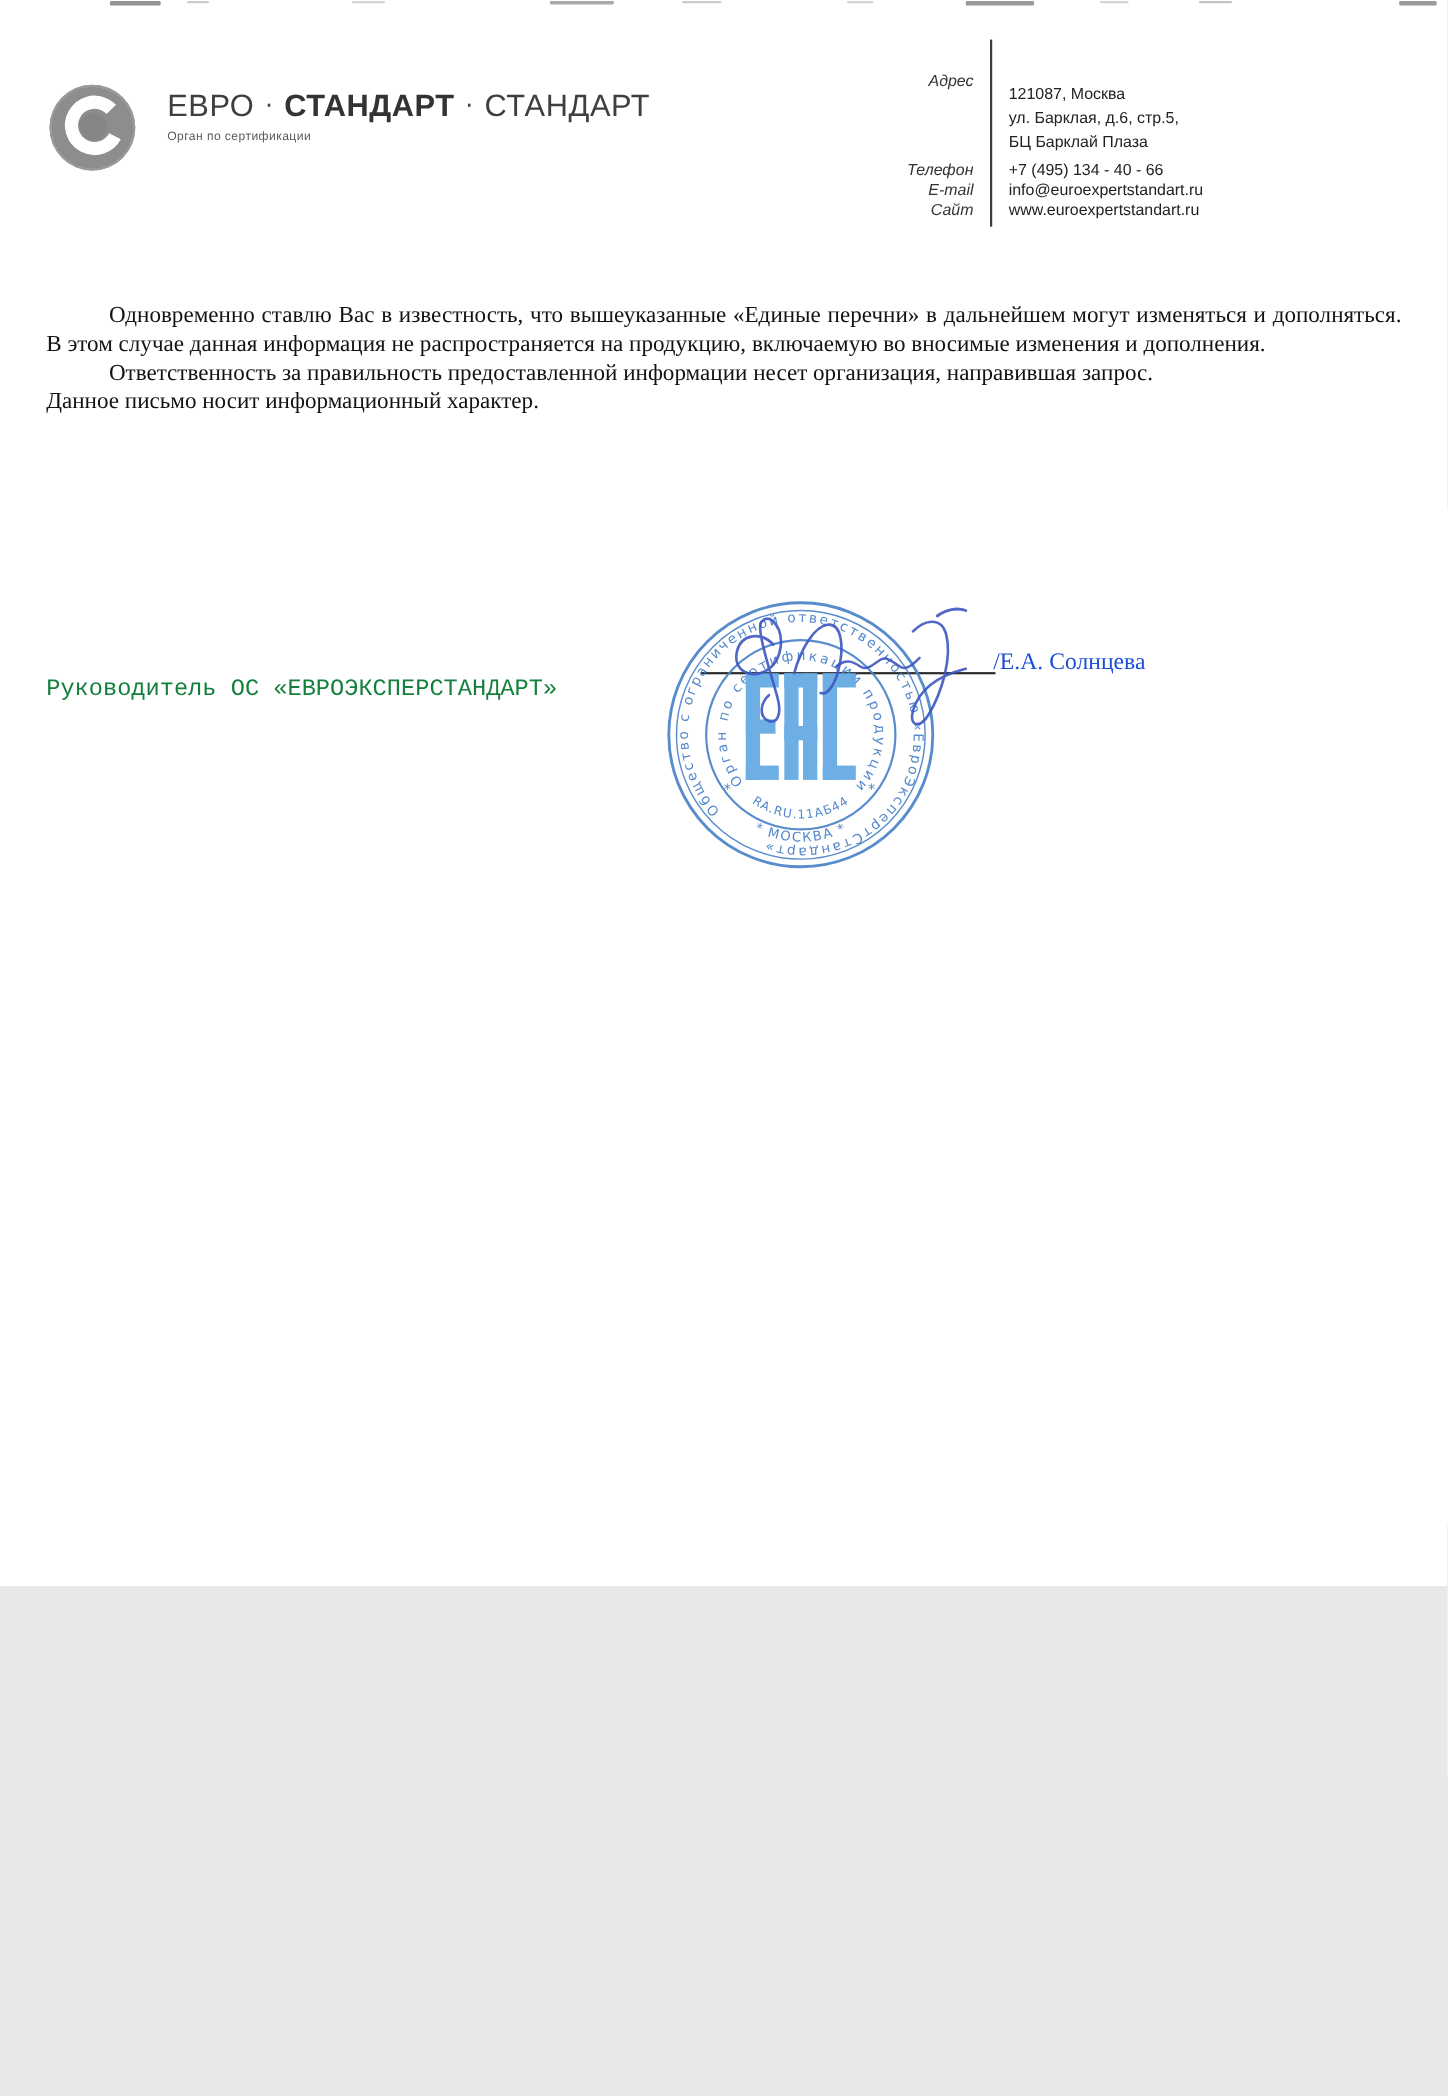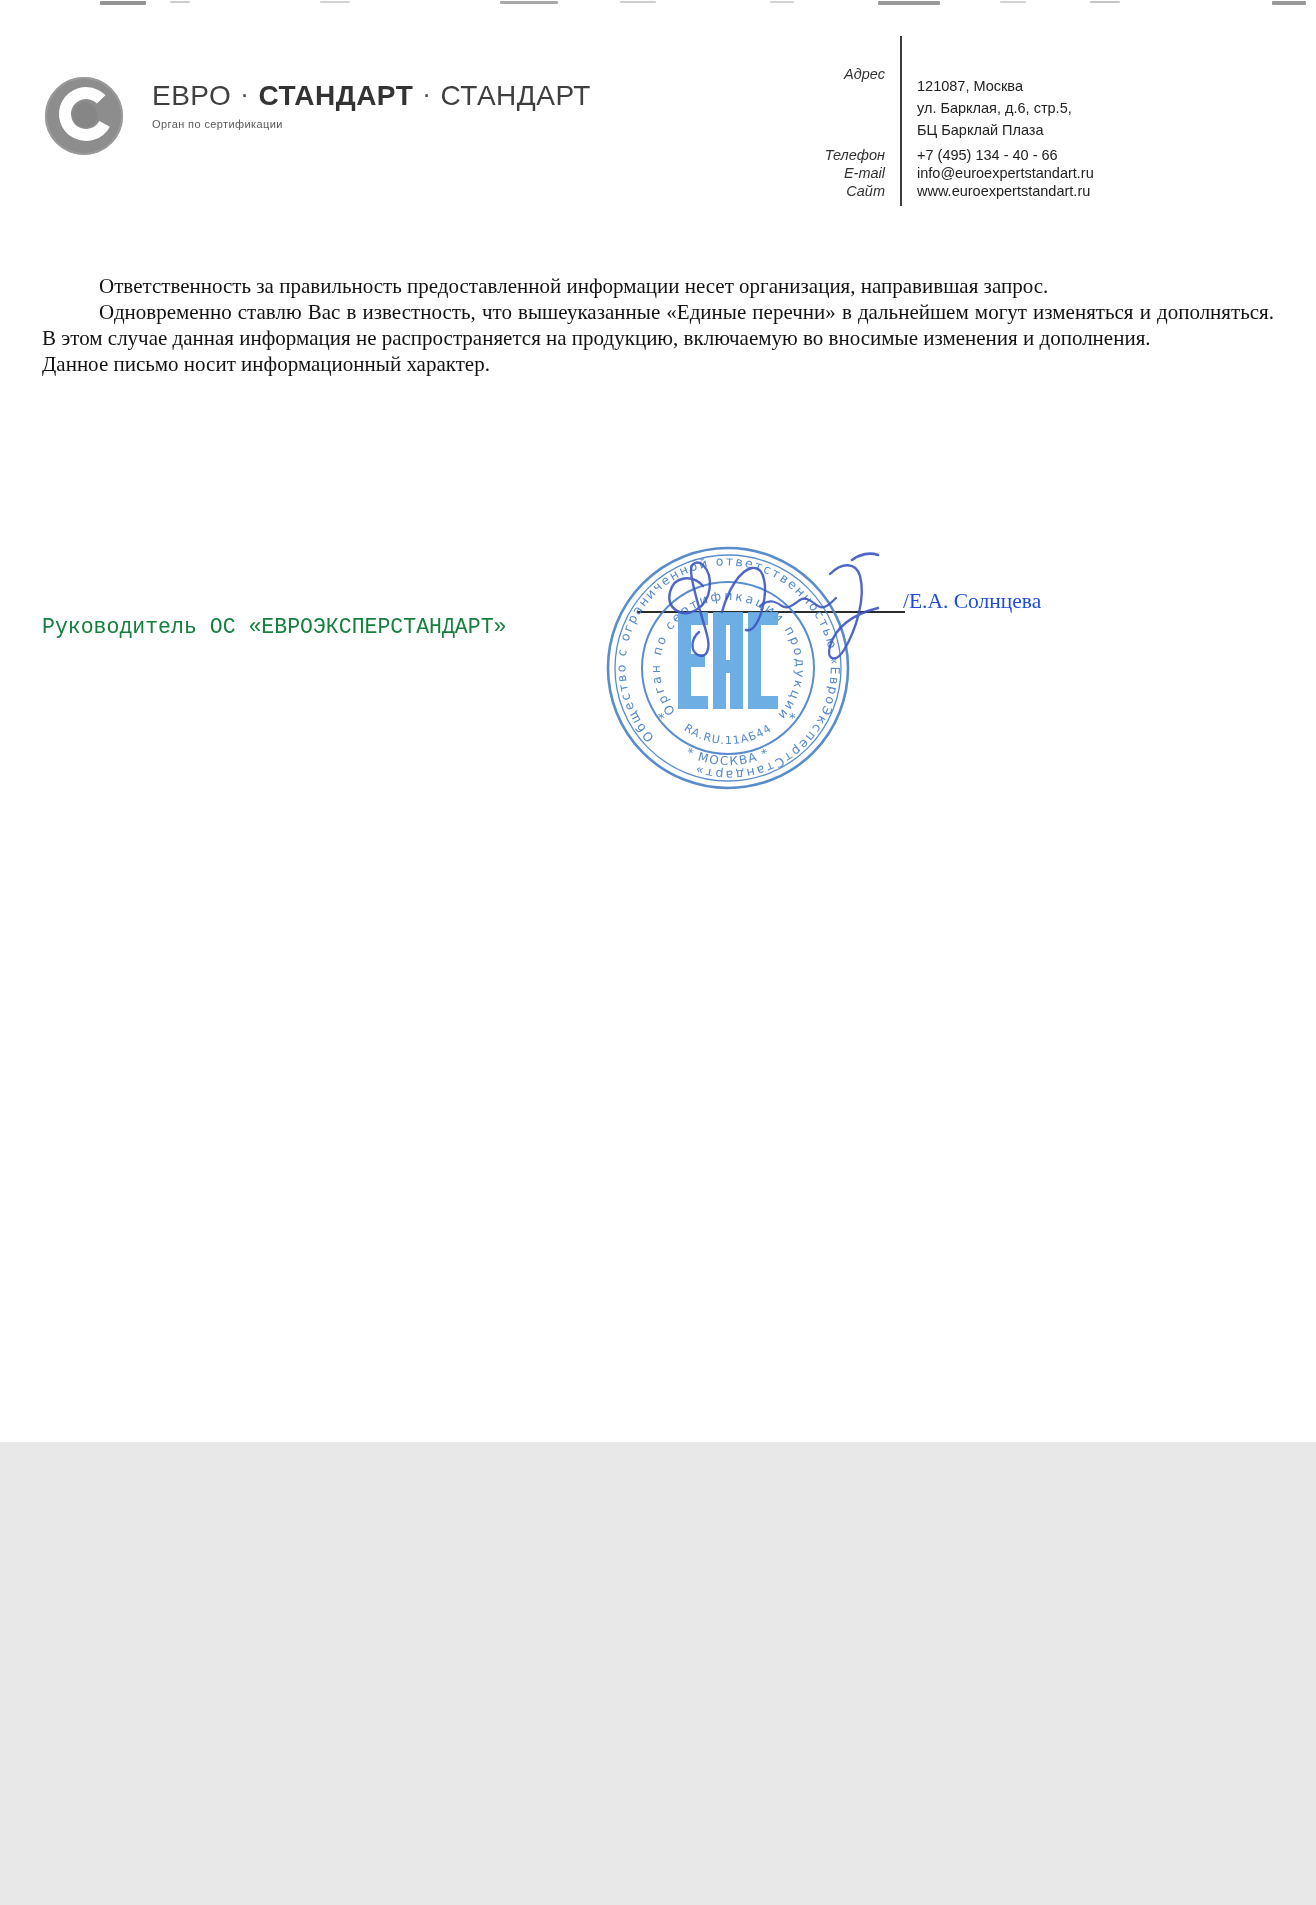--- a/index.html
+++ b/index.html
@@ -94,22 +94,22 @@
   <div class="contact-values">
     <div class="c-item" style="top:78px">121087, Москва</div>
     <div class="c-item" style="top:100px">ул. Барклая, д.6, стр.5,</div>
     <div class="c-item" style="top:122px">БЦ Барклай Плаза</div>
     <div class="c-item" style="top:147px">+7 (495) 134 - 40 - 66</div>
     <div class="c-item" style="top:165px">info@euroexpertstandart.ru</div>
     <div class="c-item" style="top:183px">www.euroexpertstandart.ru</div>
   </div>
 
   <div class="letter-body">
+    <p class="indented">Одновременно ставлю Вас в известность, что вышеуказанные «Единые перечни» в дальнейшем могут изменяться и дополняться. В этом случае данная информация не распространяется на продукцию, включаемую во вносимые изменения и дополнения.</p>
     <p class="indented">Ответственность за правильность предоставленной информации несет организация, направившая запрос.</p>
-    <p class="indented">Одновременно ставлю Вас в известность, что вышеуказанные «Единые перечни» в дальнейшем могут изменяться и дополняться. В этом случае данная информация не распространяется на продукцию, включаемую во вносимые изменения и дополнения.</p>
     <p>Данное письмо носит информационный характер.</p>
   </div>
 
   <div class="sig-title">Руководитель ОС «ЕВРОЭКСПЕРСТАНДАРТ»</div>
   <div class="sig-line"></div>
   <div class="sig-name">/Е.А. Солнцева</div>
 
   <div class="stamp-wrap">
     <svg width="430" height="345" viewBox="0 0 430 345">
       <defs>

